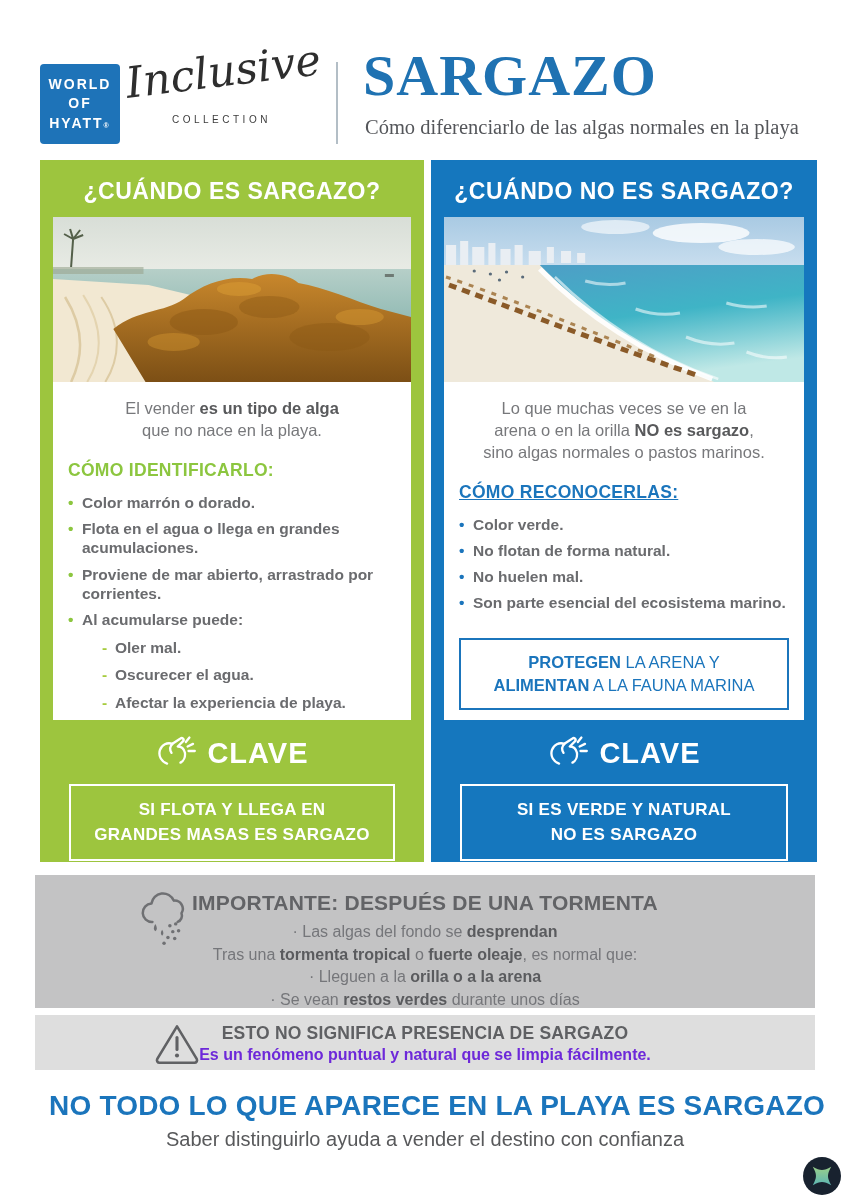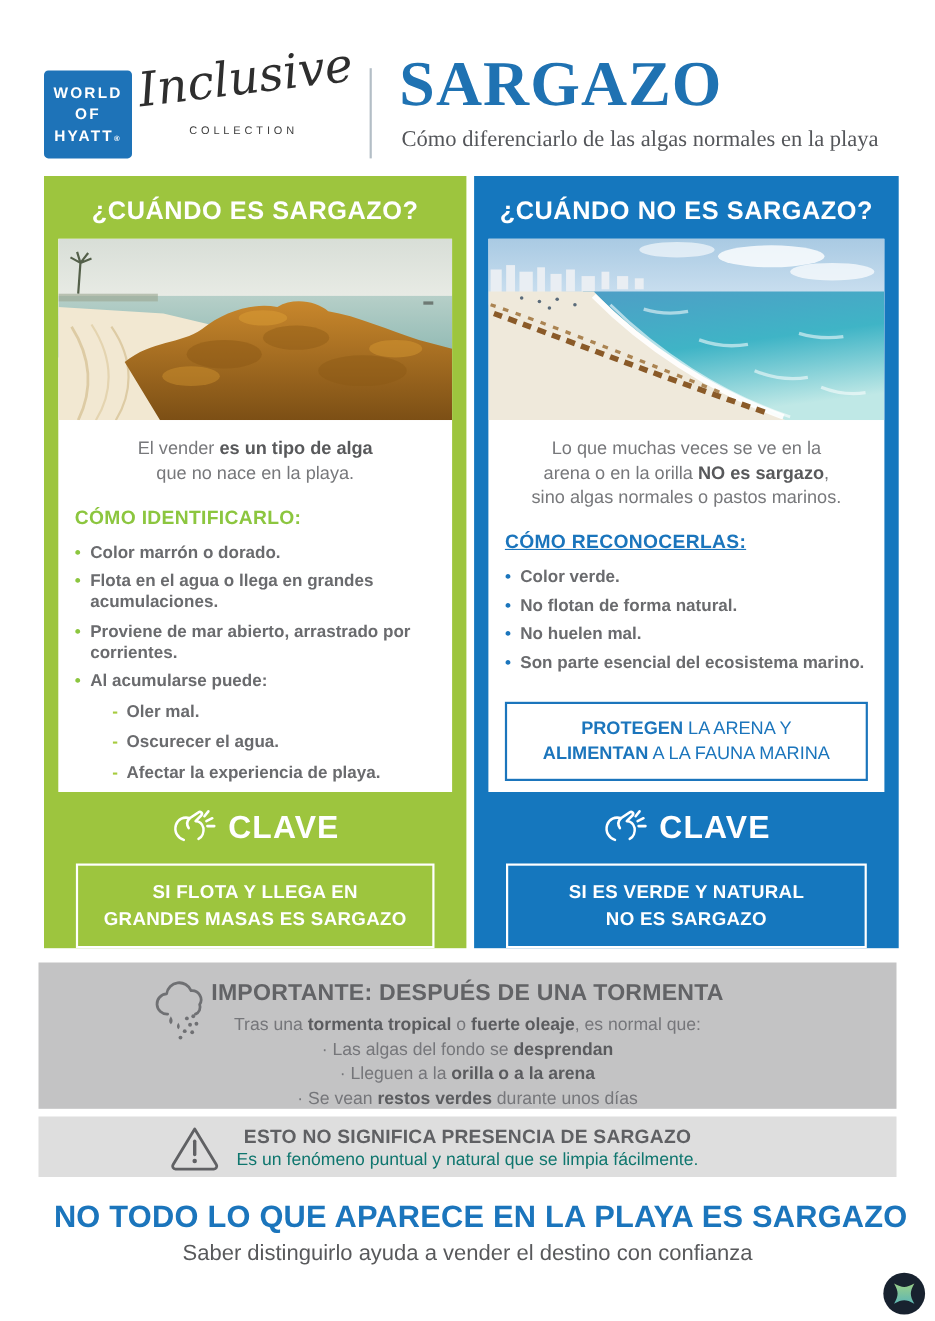--- a/index.html
+++ b/index.html
@@ -57,21 +57,21 @@
   .storm{position:absolute;left:35px;top:875px;width:780px;height:133px;background:#C3C3C4;
     box-sizing:border-box;text-align:center;padding-top:16px;}
   .storm-icon{position:absolute;left:100px;top:14px;}
   .storm h3{margin:0 0 6px 0;color:#626366;font-size:21px;font-weight:700;letter-spacing:.2px;}
   .storm .storm-line{color:#75767A;font-size:16px;line-height:1.42;}
   .storm .b{font-weight:700;color:#5A5B5E;}
   .warning{position:absolute;left:35px;top:1015px;width:780px;height:55px;background:#DEDEDE;
     box-sizing:border-box;text-align:center;padding-top:8px;}
   .warning-icon{position:absolute;left:118px;top:6px;}
   .warning h4{margin:0;color:#5F6063;font-size:17.5px;font-weight:700;letter-spacing:.2px;}
-  .warning p{margin:2px 0 0 0;color:#0f766e;font-size:16px;}
+  .warning p{margin:2px 0 0 0;color:#6d28d9;font-size:16px;font-weight:bold;}
 
   
   .footer-heading{position:absolute;left:12px;top:1090px;width:850px;margin:0;text-align:center;
     color:#1B75BC;font-weight:700;font-size:28px;letter-spacing:.2px;}
   .footer-sub{position:absolute;left:0;top:1128px;width:850px;margin:0;text-align:center;
     color:#58595B;font-size:20px;}
   .watermark{position:absolute;left:802px;top:1156px;width:40px;height:40px;}
 </style>
 </head>
 <body>
@@ -262,22 +262,22 @@
             <circle cx="42" cy="36" r="1.8"></circle>
           <circle cx="39" cy="44" r="1.8"></circle>
             <circle cx="45" cy="43" r="1.8"></circle>
           <circle cx="34" cy="50" r="1.8"></circle>
             <circle cx="41" cy="51" r="1.8"></circle>
           <circle cx="30" cy="56" r="1.8"></circle>
         </g>
       </svg>
     </span>
     <h3>IMPORTANTE: DESPUÉS DE UNA TORMENTA</h3>
+    <div class="storm-line"><span>· Las algas del fondo se </span><span class="b">desprendan</span></div>
     <div class="storm-line"><span>Tras una </span><span class="b">tormenta tropical</span><span> o </span><span class="b">fuerte oleaje</span><span>, es normal que:</span></div>
-    <div class="storm-line"><span>· Las algas del fondo se </span><span class="b">desprendan</span></div>
     <div class="storm-line"><span>· Lleguen a la </span><span class="b">orilla o a la arena</span></div>
     <div class="storm-line"><span>· Se vean </span><span class="b">restos verdes</span><span> durante unos días</span></div>
   </section>
 
   <section class="warning">
     <span class="warning-icon">
       <svg width="48" height="45" viewBox="0 0 56 52" aria-hidden="true">
         <path d="M28 6 L51 44 a3 3 0 0 1 -2.6 4.5 L7.6 48.5 A3 3 0 0 1 5 44 Z" fill="none" stroke="#606164" stroke-width="3" stroke-linejoin="round"></path>
         <line x1="28" y1="19" x2="28" y2="33" stroke="#606164" stroke-width="3.6" stroke-linecap="round"></line>
         <circle cx="28" cy="40" r="2.4" fill="#606164"></circle>

